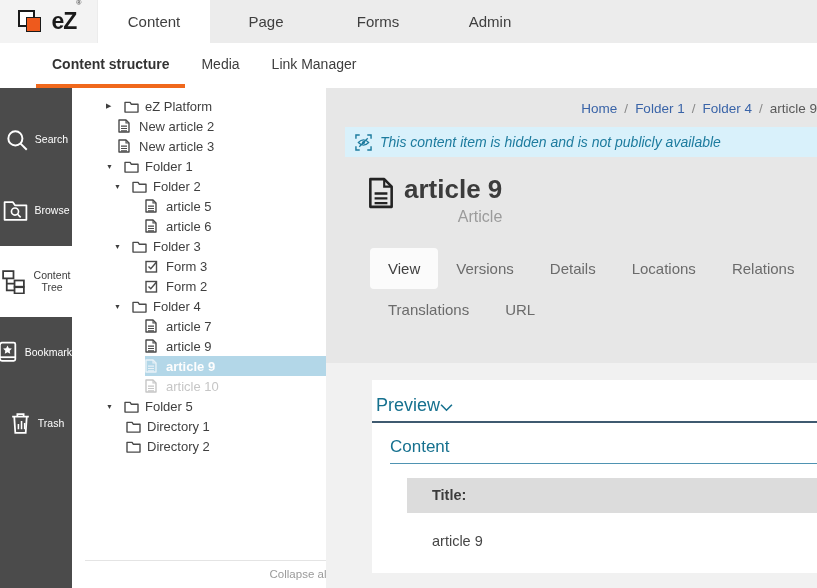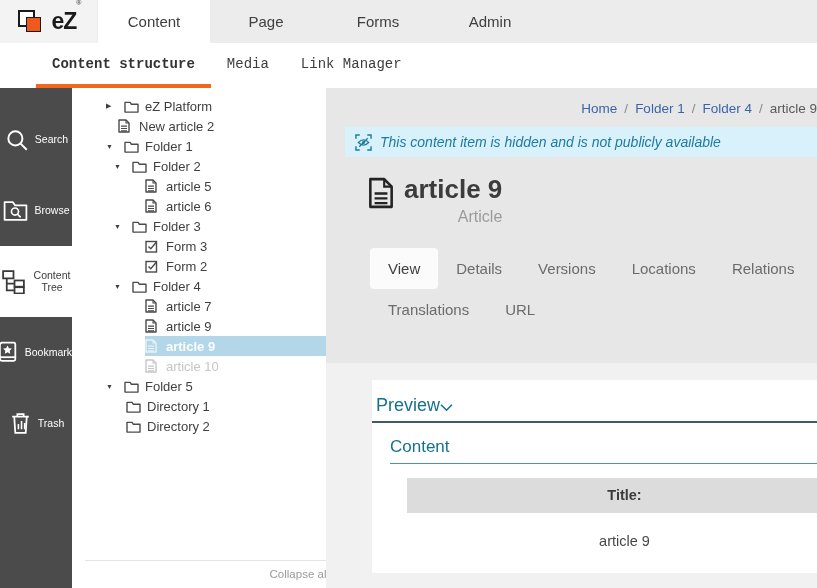--- a/index.html
+++ b/index.html
@@ -15,21 +15,21 @@
   .logo-back { position:absolute; left:2px; top:3px; width:17px; height:17px; background:#fff; border:2.5px solid #1a1a1a; }
   .logo-front { position:absolute; left:10px; top:10px; width:15px; height:15px; background:#ee5a1d; border:1.5px solid #1a1a1a; }
   .logo-text { font-size:23px; font-weight:bold; color:#1a1a1a; letter-spacing:-1px; }
   .logo-reg { font-size:7px; color:#555; vertical-align:top; position:relative; top:-9px; }
   .top-tabs { position:absolute; left:98px; top:0; height:43px; display:flex; }
   .top-tab { width:112px; height:43px; line-height:43px; text-align:center; font-size:15px; color:#3f3f3f; cursor:pointer; }
   .top-tab.active { background:#ffffff; }
 
   
   .subnav { position:absolute; left:0; top:43px; width:817px; height:45px; background:#ffffff; }
-  .sub-items { position:absolute; left:36px; top:0; height:45px; display:flex;font-family:Liberation Mono, monospace; }
+  .sub-items { position:absolute; left:36px; top:0; height:45px; display:flex; }
   .sub-item { padding:0 16px; line-height:43px; font-size:14px; color:#3d3d3d; cursor:pointer; border-bottom:4px solid transparent; }
   .sub-item.active { font-weight:bold; color:#333; border-bottom-color:#f0681c; }
 
   
   .sidebar { position:absolute; left:0; top:88px; width:72px; height:500px; background:#4b4b4b; padding-top:16px; }
   .side-item { height:71px; display:flex; align-items:center; justify-content:center; gap:5px;
                color:#fff; font-size:10.5px; cursor:pointer; text-align:center; line-height:1.1; }
   .side-item svg { display:block; }
   .side-item.active { background:#ffffff; color:#3a3a3a; }
 
@@ -71,21 +71,21 @@
   .tabs { margin:22px 0 0 44px; width:478px; display:flex; flex-wrap:wrap; }
   .tab { padding:12px 18px; font-size:15px; color:#6b6b6b; cursor:pointer; border-radius:4px; }
   .tab.active { background:#fbfbfb; color:#3f3f3f; }
 
   .main-bottom { position:relative; height:225px; background:#f1f1f1; }
   .card { position:absolute; left:46px; top:17px; right:0; height:193px; background:#ffffff; }
   .preview-head { display:flex; align-items:center; padding:15px 0 5px 4px; color:#16718f; font-size:18px;
                   border-bottom:2px solid #3f5a70; cursor:pointer; }
   .preview-head svg { position:relative; top:2px; }
   .content-head { margin:14px 0 0 18px; padding-bottom:6px; color:#16718f; font-size:17px; border-bottom:1px solid #4f93b2; }
-  .field { margin:14px 0 0 35px;text-align:center; }
+  .field { margin:14px 0 0 35px; }
   .field-label { height:35px; line-height:35px; background:#dcdcdc; font-size:14.5px; font-weight:bold; color:#3b3b3b; padding-left:25px; }
   .field-value { padding:20px 0 22px 25px; font-size:14.5px; color:#464646; background:#fff; }
 </style>
 </head>
 <body>
 
 <div id="app">
 
   <div class="topbar">
     <div class="logo">
@@ -184,20 +184,33 @@
               <svg width="12" height="14" viewBox="0 0 12 14">
                 <path d="M1 1 h7 l3 3 v9 H1 Z" fill="none" stroke="currentColor" stroke-width="1.4" stroke-linejoin="round"></path>
                 <path d="M8 1 v3 h3" fill="none" stroke="currentColor" stroke-width="1.1"></path>
                 <path d="M3 7.2 h6 M3 9.5 h6 M3 11.8 h6" stroke="currentColor" stroke-width="1.2"></path>
               </svg>
             </span>
             <span class="t-label">New article 2</span>
           </div>
         </div>
         <div class="tree-row lvl0">
+          <span class="spacer"></span>
+          <div class="row-inner">
+            <span class="t-icon">
+              <svg width="12" height="14" viewBox="0 0 12 14">
+                <path d="M1 1 h7 l3 3 v9 H1 Z" fill="none" stroke="currentColor" stroke-width="1.4" stroke-linejoin="round"></path>
+                <path d="M8 1 v3 h3" fill="none" stroke="currentColor" stroke-width="1.1"></path>
+                <path d="M3 7.2 h6 M3 9.5 h6 M3 11.8 h6" stroke="currentColor" stroke-width="1.2"></path>
+              </svg>
+            </span>
+            <span class="t-label">New article 3</span>
+          </div>
+        </div>
+        <div class="tree-row lvl0">
           <div class="row-inner">
             <span class="caret">▼</span>
             <span class="t-icon">
               <svg width="15" height="13" viewBox="0 0 16 14">
                 <path d="M1 13 V2.5 h5.5 l1.2 2 H15 V13 Z" fill="none" stroke="currentColor" stroke-width="1.5" stroke-linejoin="round"></path>
               </svg>
             </span>
             <span class="t-label">Folder 1</span>
           </div>
         </div>
@@ -396,22 +409,22 @@
             <path d="M6 15.5 h12 M6 20 h12 M6 24.5 h12" stroke="currentColor" stroke-width="2.2"></path>
           </svg>
         </span>
         <div>
           <div class="title-name">article 9</div>
           <div class="title-type">Article</div>
         </div>
       </div>
       <div class="tabs" id="main-tabs">
           <div class="tab active">View</div>
+          <div class="tab">Versions</div>
           <div class="tab">Details</div>
-          <div class="tab">Versions</div>
           <div class="tab">Locations</div>
           <div class="tab">Relations</div>
           <div class="tab">Translations</div>
           <div class="tab">URL</div>
         </div>
     </div>
 
     <div class="main-bottom">
       <div class="card">
         <div class="preview-head">

